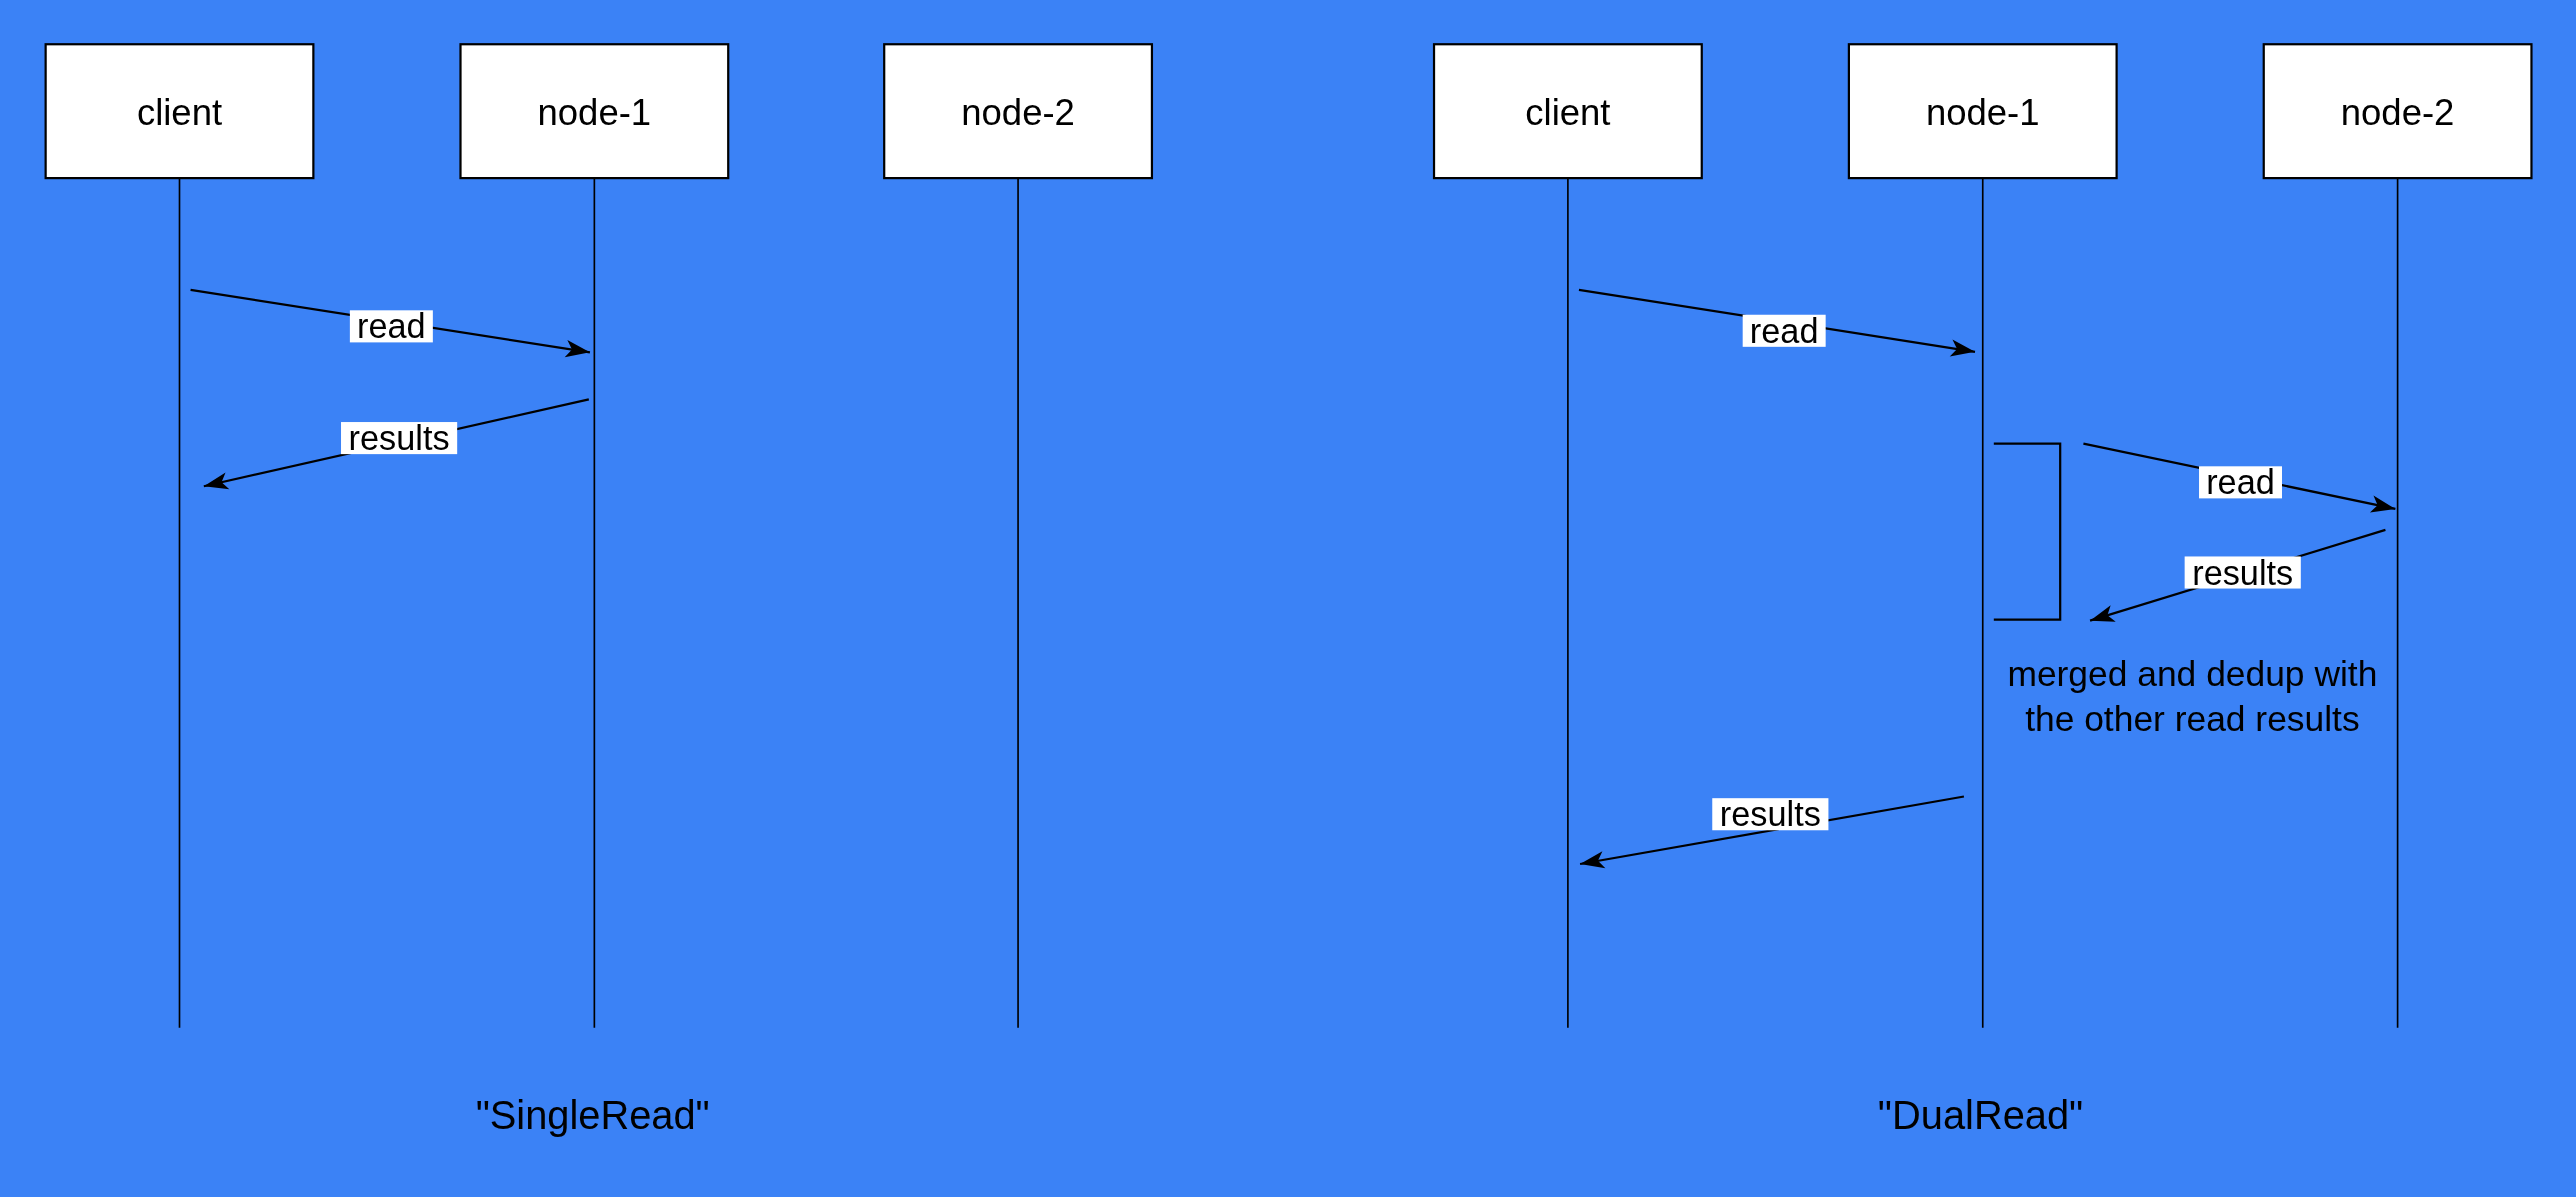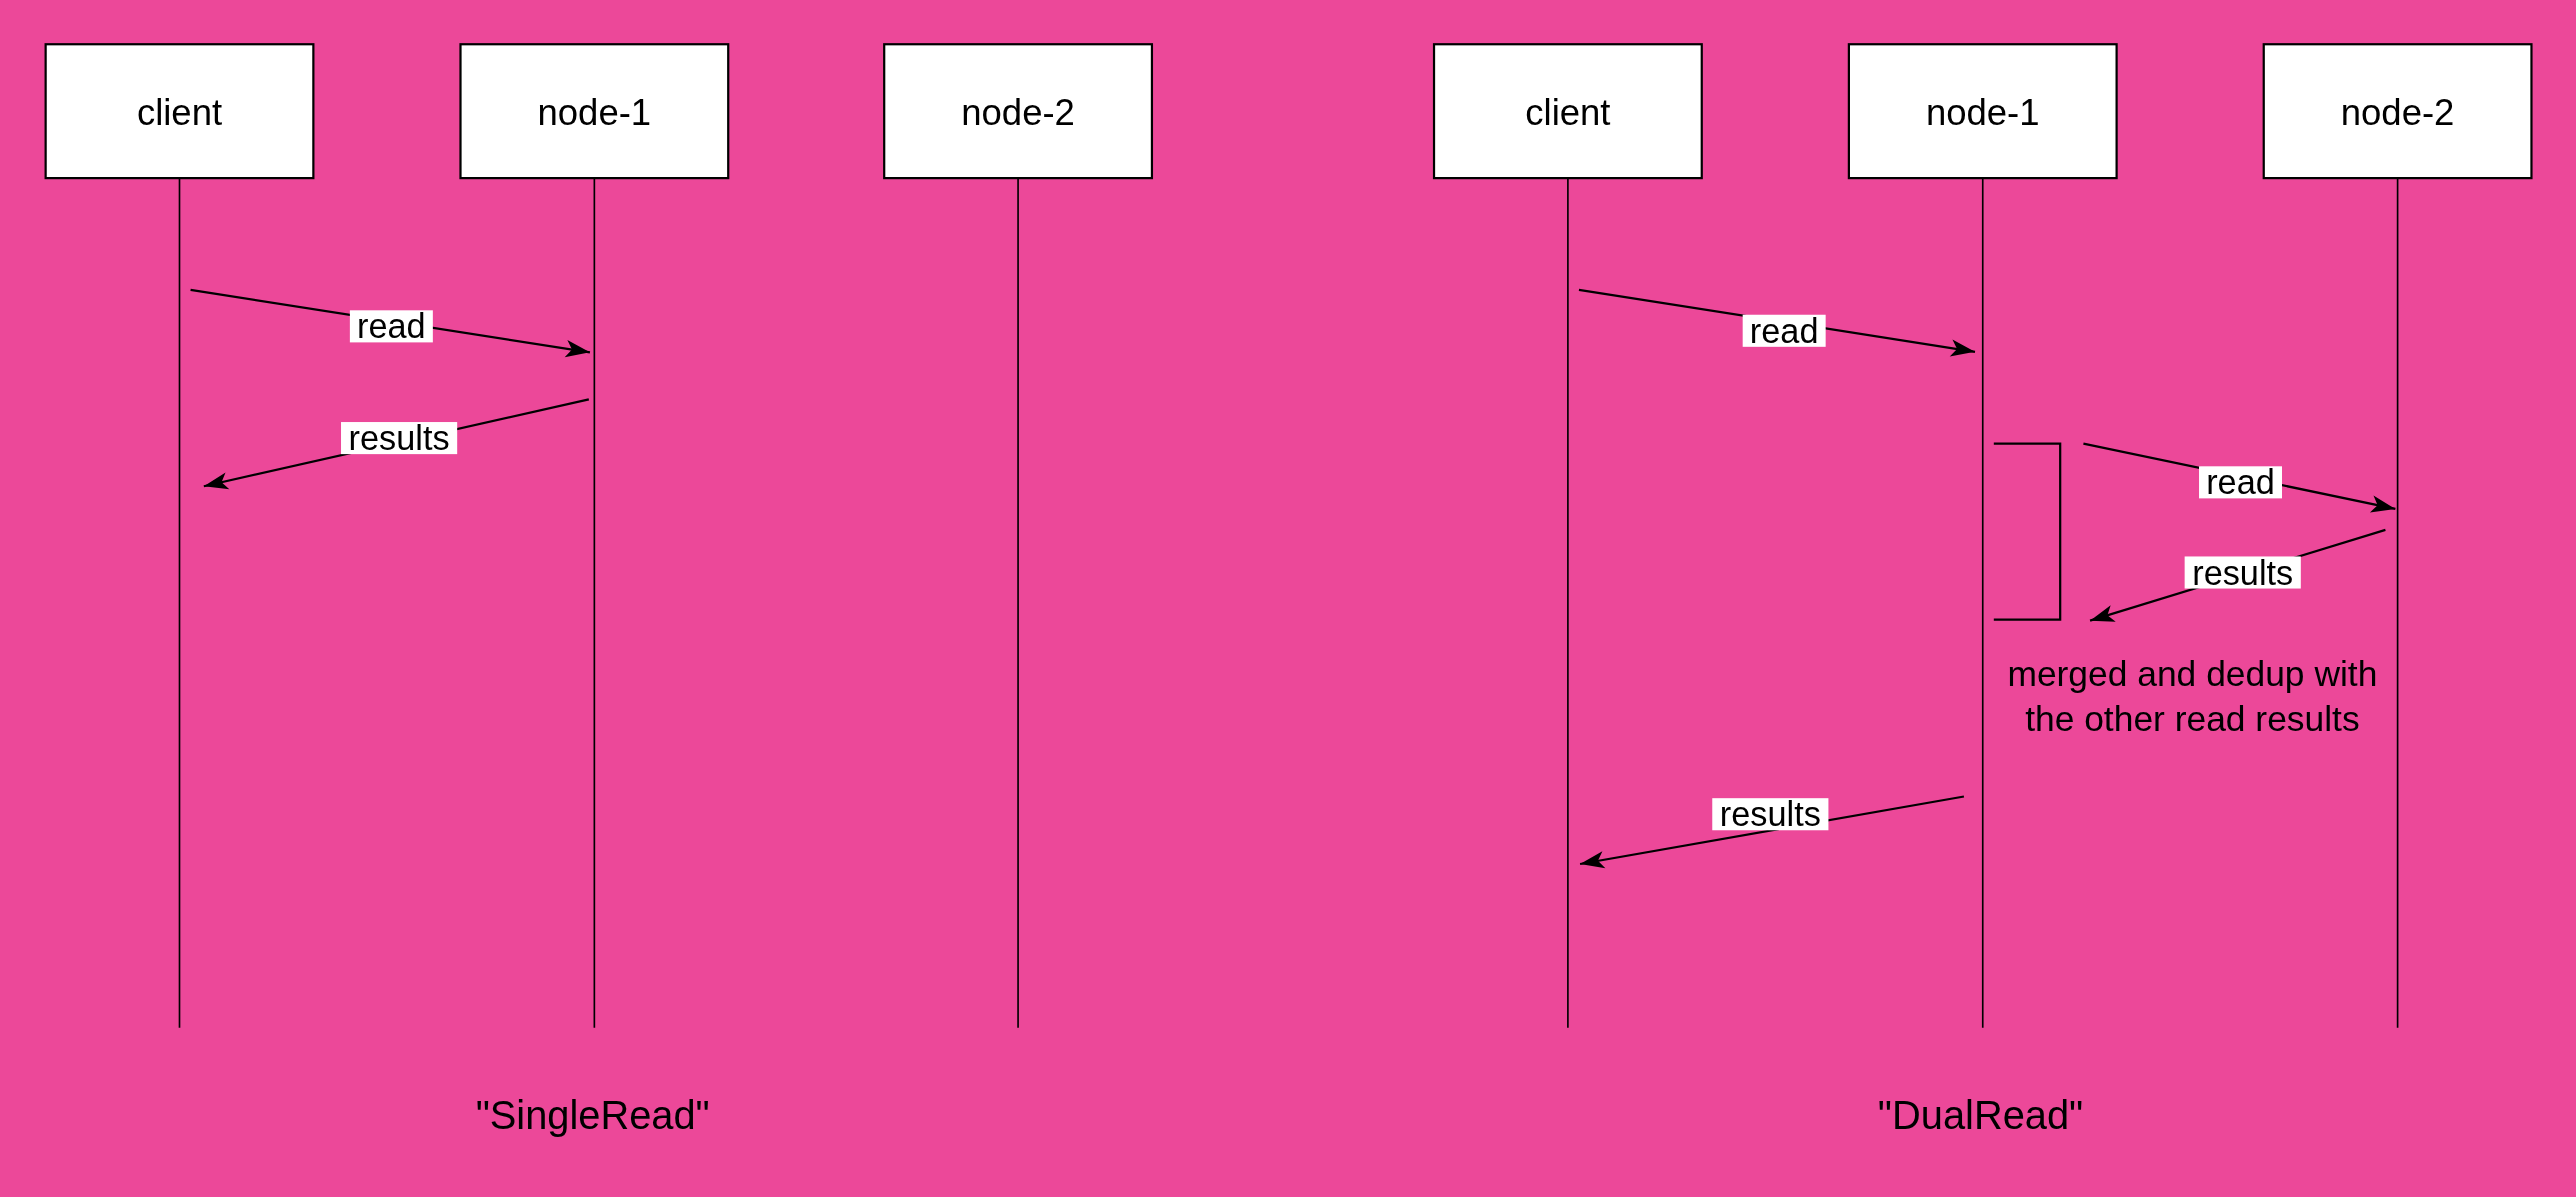--- a/index.html
+++ b/index.html
@@ -3,21 +3,21 @@
 <meta charset="utf-8">
 <style>
   html, body {
     margin: 0;
     padding: 0;
     background: #ffffff;
   }
   .canvas-wrap {
     width: 2576px;
     height: 1197px;
-    background: #ec4899;
+    background: #3b82f6;
   }
   svg { display: block; }
   .actor-box {
     fill: #ffffff;
     stroke: #000000;
     stroke-width: 4;
   }
   .lifeline {
     stroke: #000000;
     stroke-width: 3;

